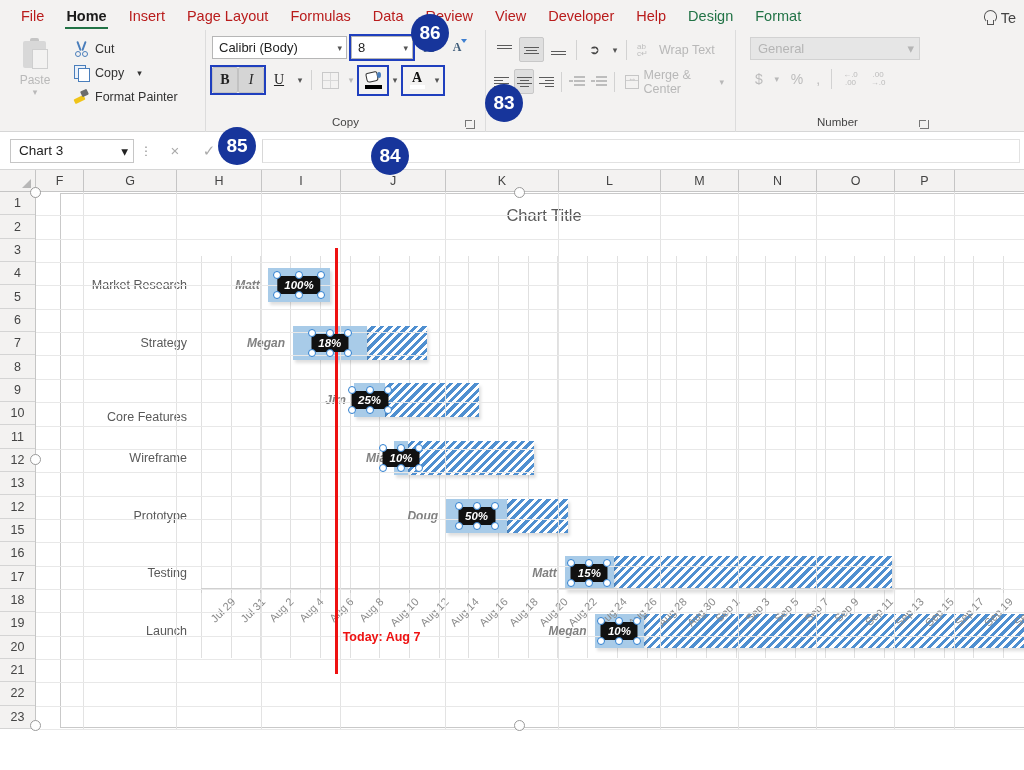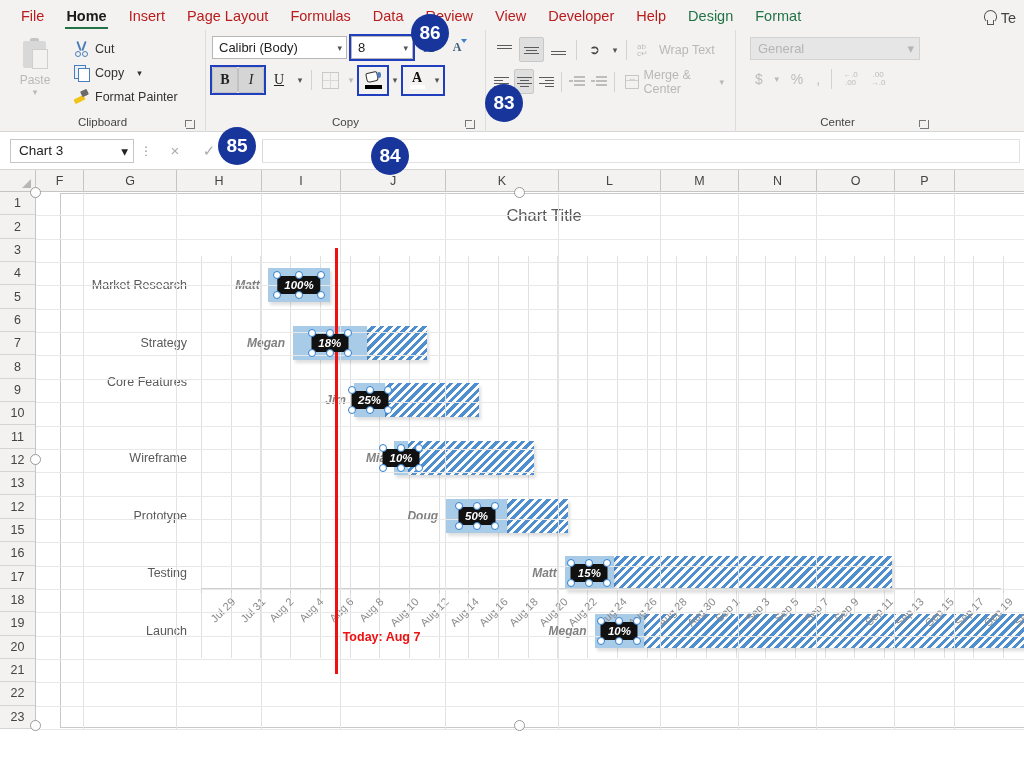--- a/index.html
+++ b/index.html
@@ -346,24 +346,20 @@
           <span class="ico ico-copy"></span>
           <span class="lbl">Copy</span>
           <span class="chev-sm" style="margin-left:8px;">▾</span>
         </div>
         <div class="cmd-row">
           <span class="ico ico-paint"></span>
           <span class="lbl">Format Painter</span>
         </div>
       </div>
     </div>
-    <div class="rgroup-label">
-      <span>Clipboard</span>
-      <span class="dlg-launcher"></span>
-    </div>
   </div>
 
   <div class="rgroup fontgrp">
     <div class="rgroup-body" style="flex-direction:column;align-items:flex-start;">
       <div class="font-row1">
         <div class="combo font-name">
           <span class="cv">Calibri (Body)</span>
           <span class="cd">▾</span>
         </div>
         <div class="combo font-size ann-box">
@@ -516,21 +512,21 @@
         <span class="sep-v"></span>
         <div class="nbtn">
           <span class="dec-ico">←.0<br>.00</span>
         </div>
         <div class="nbtn">
           <span class="dec-ico">.00<br>→.0</span>
         </div>
       </div>
     </div>
     <div class="rgroup-label">
-      <span>Center</span>
+      <span>Number</span>
       <span class="dlg-launcher"></span>
     </div>
   </div>
 </div>
 
 <div class="formula-bar">
   <div class="namebox">
     <span>Chart 3</span>
     <span class="cd">▾</span>
   </div>
@@ -633,21 +629,21 @@
             <div class="owner" style="left: 92.0815px; top: 86.5714px;">Megan</div>
             <div class="bar-left" style="left: 165.598px; width: 60.15px; top: 86.5714px; height: 34px;"></div>
             <div class="bar-done" style="left: 92.0815px; width: 73.5167px; top: 86.5714px; height: 34px;"></div>
             <div class="pct" style="left: 128.84px; top: 86.5714px;">18%</div>
             <div class="handle" style="left: 106.84px; top: 72.5714px;"></div>
             <div class="handle" style="left: 124.84px; top: 72.5714px;"></div>
             <div class="handle" style="left: 142.84px; top: 72.5714px;"></div>
             <div class="handle" style="left: 106.84px; top: 92.5714px;"></div>
             <div class="handle" style="left: 124.84px; top: 92.5714px;"></div>
             <div class="handle" style="left: 142.84px; top: 92.5714px;"></div>
-            <div class="task-label" style="top: 126px;">Core Features</div>
+            <div class="task-label" style="top: 161px;">Core Features</div>
             <div class="owner" style="left: 152.974px; top: 144.286px;">Jim</div>
             <div class="bar-left" style="left: 184.163px; width: 93.5667px; top: 144.286px; height: 34px;"></div>
             <div class="bar-done" style="left: 152.974px; width: 31.1889px; top: 144.286px; height: 34px;"></div>
             <div class="pct" style="left: 168.569px; top: 144.286px;">25%</div>
             <div class="handle" style="left: 146.569px; top: 130.286px;"></div>
             <div class="handle" style="left: 164.569px; top: 130.286px;"></div>
             <div class="handle" style="left: 182.569px; top: 130.286px;"></div>
             <div class="handle" style="left: 146.569px; top: 150.286px;"></div>
             <div class="handle" style="left: 164.569px; top: 150.286px;"></div>
             <div class="handle" style="left: 182.569px; top: 150.286px;"></div>

